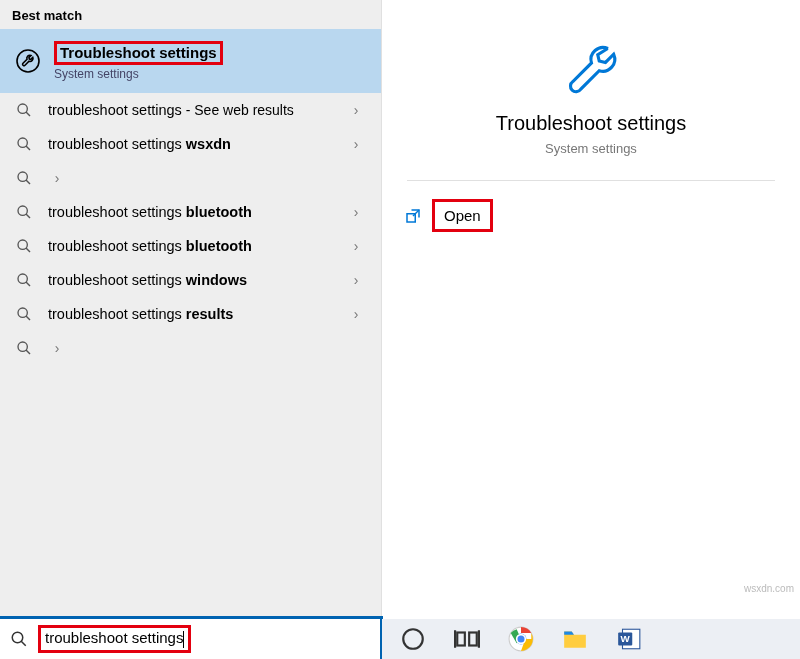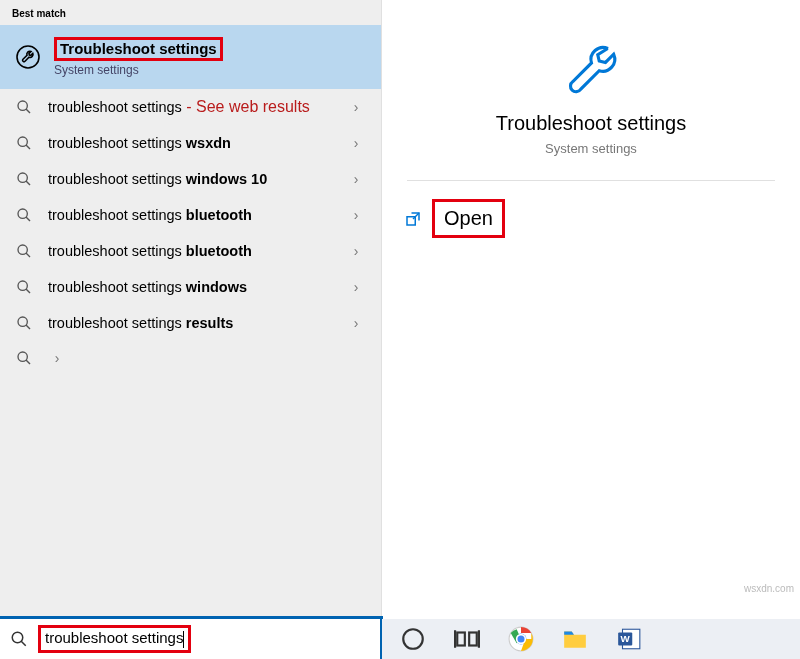--- a/index.html
+++ b/index.html
@@ -2,51 +2,51 @@
 <html><head>
   <meta charset="utf-8">
   <style>
     * { margin: 0; padding: 0; box-sizing: border-box; font-family: "Segoe UI", Tahoma, sans-serif; }
     body { width: 800px; height: 659px; background: #f0f0f0; overflow: hidden; position: relative; }
 
     .panel { display: flex; width: 100%; height: 619px; }
     .left { width: 382px; background: #eeeeee; border-right: 1px solid #e0e0e0; display: flex; flex-direction: column; }
     .right { flex: 1; background: #ffffff; position: relative; }
 
-    .section-header { font-size: 10px; font-weight: 600; padding: 8px 12px 6px; color: #000; }
+    .section-header { font-size: 13px; font-weight: 600; padding: 8px 12px 6px; color: #000; }
 
     .best-match { background: #b9d7ef; padding: 12px 16px; display: flex; align-items: center; gap: 14px; }
     .best-match .wrench-circle { width: 24px; height: 24px; color: #000; flex-shrink: 0; }
     .best-match .txt .title { font-weight: 600; font-size: 15px; color: #000; }
     .best-match .txt .subtitle { font-size: 12px; color: #446; margin-top: 2px; }
     .red-box-tight { display: inline-block; border: 3px solid #e3000f; padding: 0 3px 1px; }
 
     .web-list { flex: 1; overflow: hidden; }
     .web-item { display: flex; align-items: center; padding: 9px 16px; gap: 16px; cursor: default; }
     .web-item .mag { width: 16px; height: 16px; color: #555; flex-shrink: 0; }
     .web-item .label { font-size: 14.5px; color: #000; flex: 1; white-space: nowrap; overflow: hidden; text-overflow: ellipsis; }
     .web-item .label .bold { font-weight: 600; }
-    .web-item .suffix { font-size: 16px; color: #b91c1c; }
+    .web-item .suffix { font-size: 14px; color: #000000; }
     .web-item .chev { width: 18px; text-align: center; color: #777; font-size: 14px; }
 
     .search-bar { position: absolute; bottom: 0; left: 0; width: 380px; height: 40px; background: #fff; outline: 3px solid #0063b1; display: flex; align-items: center; padding: 0 10px; }
     .search-bar .mag2 { width: 18px; height: 18px; color: #333; margin-right: 10px; }
     .search-bar .query { font-size: 15px; color: #000; flex: 1; outline: none; border: none; }
     .search-bar .red-inner { display: inline-block; border: 3px solid #e3000f; padding: 1px 4px 2px; }
 
     .preview { text-align: center; padding-top: 40px; }
     .preview .big-icon { width: 58px; height: 58px; margin: 0 auto; color: #0078d7; }
     .preview .title { font-size: 20px; color: #000; margin-top: 14px; }
     .preview .subtitle { font-size: 13px; color: #777; margin-top: 6px; }
 
     .divider { height: 1px; background: #e0e0e0; width: 88%; margin: 24px auto 0; }
 
     .open-row { display: flex; align-items: center; margin-top: 18px; margin-left: 22px; gap: 10px; }
     .open-row .launch-icon { width: 18px; height: 18px; color: #0078d7; }
-    .open-row .open-box { border: 3px solid #e3000f; padding: 5px 9px; font-size: 20px; }
+    .open-row .open-box { border: 3px solid #e3000f; padding: 5px 9px; font-size: 15px; }
 
     .taskbar { position: absolute; bottom: 0; left: 382px; right: 0; height: 40px; background: #eceff4; display: flex; align-items: center; padding: 0 18px; gap: 28px; }
     .tbicon { width: 26px; height: 26px; display: flex; align-items: center; justify-content: center; }
 
     .watermark { position: absolute; right: 6px; top: 583px; font-size: 10px; color: #bbb; }
 
     svg { width: 100%; height: 100%; }
   </style>
 </head>
 <body>
@@ -92,21 +92,20 @@
     <span class="label">troubleshoot settings <span class="bold">wsxdn</span><span class="suffix"></span></span>
     <span class="chev">›</span>
         </div>
         <div class="web-item">
     <span class="mag">
       <svg viewBox="0 0 24 24" fill="none" stroke="currentColor" stroke-width="2">
               <circle cx="10" cy="10" r="7"></circle>
               <path d="M21 21l-6-6"></path>
             </svg>
     </span>
-    <span class="label">troubleshoot settings <span class="bold">windows 10</span><span class="suffix"></span></span>
     <span class="chev">›</span>
         </div>
         <div class="web-item">
     <span class="mag">
       <svg viewBox="0 0 24 24" fill="none" stroke="currentColor" stroke-width="2">
               <circle cx="10" cy="10" r="7"></circle>
               <path d="M21 21l-6-6"></path>
             </svg>
     </span>
     <span class="label">troubleshoot settings <span class="bold">bluetooth</span><span class="suffix"></span></span>

